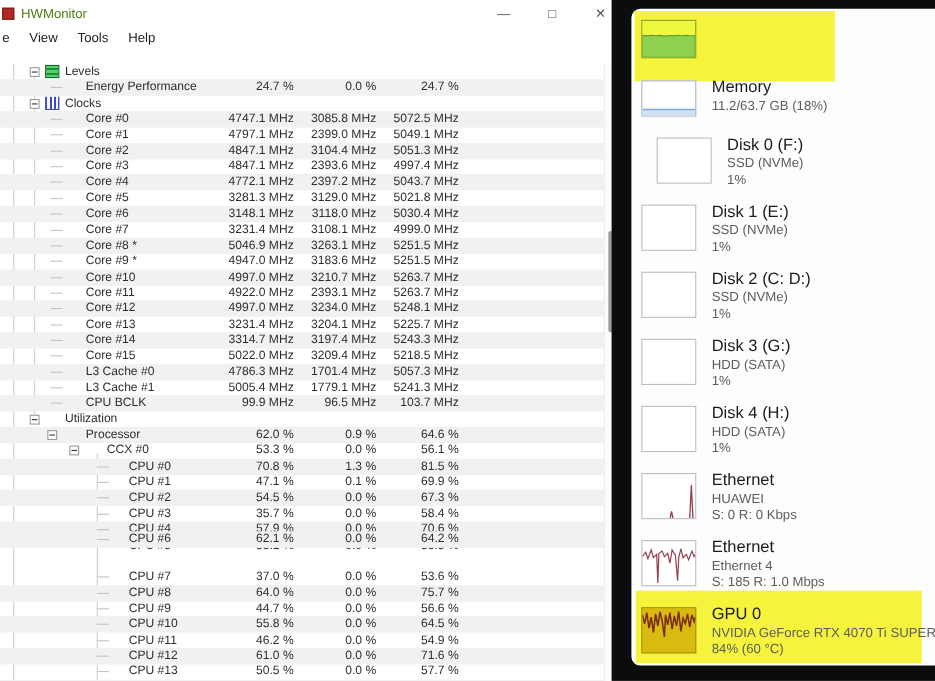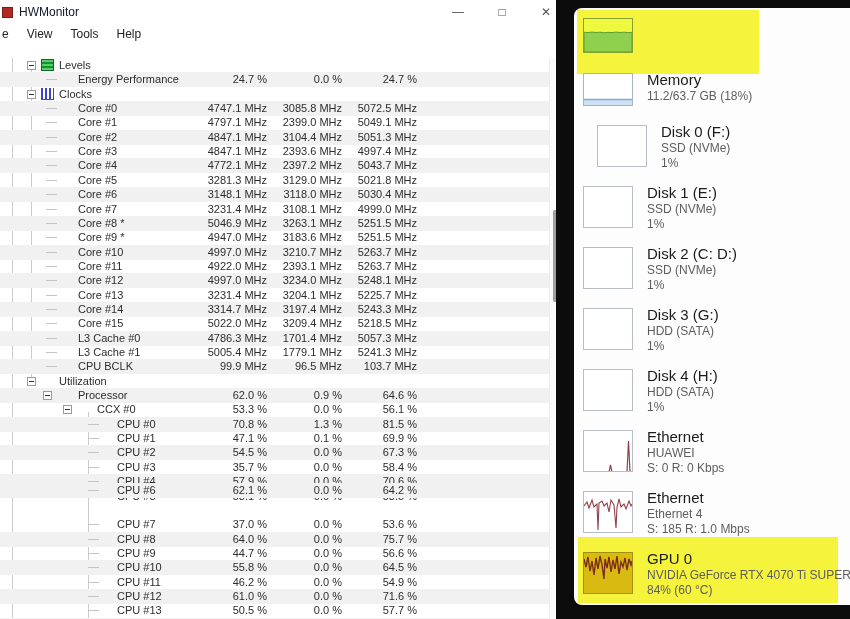--- a/index.html
+++ b/index.html
@@ -6,21 +6,21 @@
   html,body { width:850px; height:619px; overflow:hidden; background:#fff;
               font-family:"Liberation Sans", sans-serif; }
   #screen { position:relative; width:850px; height:619px; background:#fff; }
 
   
   #hwm { position:absolute; left:0; top:0; width:560px; height:619px; background:#fff;
          border-right:2px solid #5a5a5a; }
   #hwm-titlebar { position:absolute; left:0; top:0; width:100%; height:24px; background:#fff; }
   #hwm-appicon { position:absolute; left:2px; top:7px; width:11px; height:11px;
                  background:#b02a23; border:1px solid #7c1d18; }
-  #hwm-title { position:absolute; left:19px; top:5px; font-size:12px; color:#0f172a; }
+  #hwm-title { position:absolute; left:19px; top:5px; font-size:12px; color:#4d7c0f; }
   .winbtn { position:absolute; top:0; width:30px; height:24px; text-align:center;
             line-height:24px; font-size:12px; color:#555; }
   #btn-min { left:443px; } #btn-max { left:487px; } #btn-close { left:531px; }
 
   #hwm-menubar { position:absolute; left:0; top:24px; width:100%; height:19px;
                  display:flex; align-items:center; font-size:12px; color:#222; }
   .menu-item { padding:0 9px; }
   .menu-item:first-child { padding-left:2px; }
 
   #hwm-header { position:absolute; left:0; top:43px; width:549px; height:15px;

